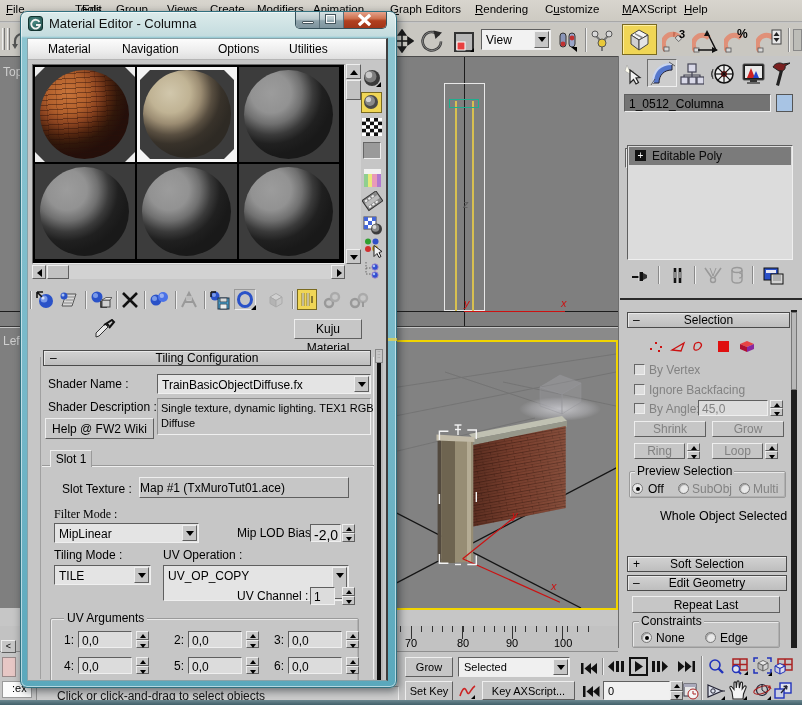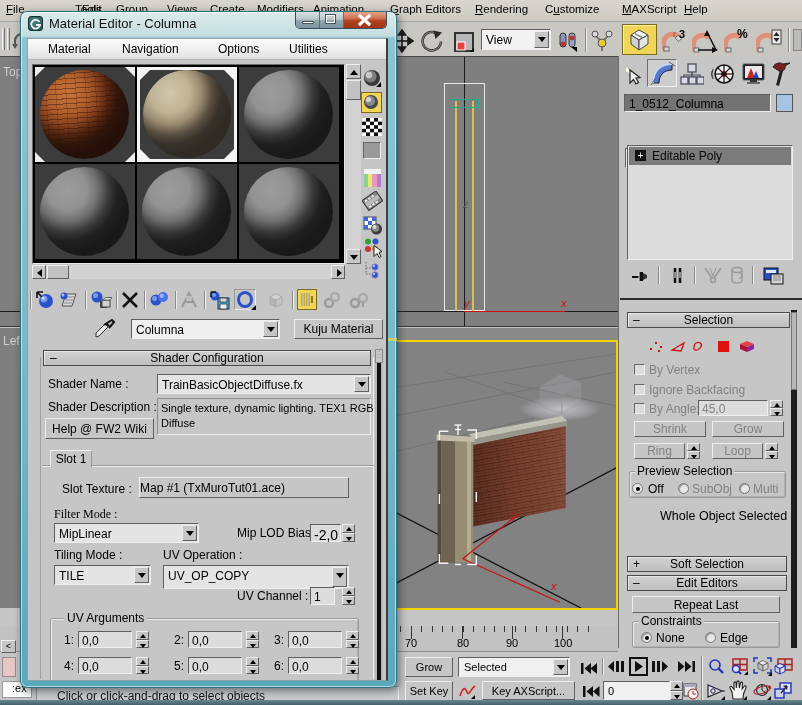--- a/index.html
+++ b/index.html
@@ -547,21 +547,21 @@
         </div>
   <span class="abs" style="left:648px;top:482px;font-size:12px;">Off</span>
   <div class="abs radio" style="left:678px;top:483px;"></div>
         <span class="abs gtx" style="left:692px;top:482px;font-size:12px;">SubObj</span>
   <div class="abs radio" style="left:739px;top:483px;"></div>
         <span class="abs gtx" style="left:753px;top:482px;font-size:12px;">Multi</span>
   <span class="abs" style="left:660px;top:509px;font-size:12.5px;">Whole Object Selected</span>
 
   <div class="abs rollhdr" style="left:627px;top:556px;width:160px;height:16px;line-height:15px;">Soft Selection</div>
   <span class="abs" style="left:633px;top:557px;font-size:12px;">+</span>
-  <div class="abs rollhdr" style="left:627px;top:575px;width:160px;height:16px;line-height:15px;">Edit Editors</div>
+  <div class="abs rollhdr" style="left:627px;top:575px;width:160px;height:16px;line-height:15px;">Edit Geometry</div>
   <span class="abs" style="left:633px;top:576px;font-size:12px;">–</span>
   <div class="abs btn" style="left:632px;top:596px;width:148px;height:17px;font-size:12px;text-align:center;line-height:16px;">Repeat Last</div>
   <div class="abs fieldset" style="left:632px;top:621px;width:148px;height:27px;"></div>
   <span class="abs" style="left:639px;top:614px;font-size:12px;background:#c6c6c6;padding:0 2px;">Constraints</span>
   <div class="abs radio" style="left:641px;top:632px;">
           <div style="position:absolute;left:2.5px;top:2.5px;width:4px;height:4px;border-radius:50%;background:#000;"></div>
         </div>
   <span class="abs" style="left:656px;top:631px;font-size:12px;">None</span>
   <div class="abs radio" style="left:705px;top:632px;"></div>
         <span class="abs" style="left:720px;top:631px;font-size:12px;">Edge</span>
@@ -795,30 +795,26 @@
     <circle cx="7" cy="13" r="4" fill="none" stroke="#999" stroke-width="2.4"></circle>
     <circle cx="15" cy="8" r="4" fill="none" stroke="#aaa" stroke-width="2.4"></circle>
     <path d="M15 12 L15 17" stroke="#999" stroke-width="2"></path>
   </svg>
  </div>
 
     <svg class="abs" style="left:66px;top:280px;" width="22" height="20" viewBox="0 0 22 20">
       <path d="M2 18 L5 17 L14 8 L11 5 L2 14 Z" fill="#e8e8e8" stroke="#333" stroke-width="1"></path>
       <path d="M12 4 L15 7 M10 6 L18 1 L20 3 L15 9" stroke="#111" stroke-width="2" fill="none"></path>
     </svg>
-    <div class="abs sunk" style="left:103px;top:280px;width:149px;height:20px;background:#efefef;">
-      <span style="position:absolute;left:4px;top:3px;font-size:12px;">Columna</span>
-          <div class="cmbarrow"></div>
-    </div>
-    <div class="abs btn" style="left:266px;top:280px;width:89px;height:20px;font-size:12px;text-align:center;line-height:19px;">Kuju Material</div>
+    <div class="abs btn" style="left:266px;top:280px;width:68px;height:20px;font-size:12px;text-align:center;line-height:19px;">Kuju Material</div>
 
     <div id="dlgparams">
 
   <div class="abs" style="left:12px;top:318px;width:334px;height:322px;border-left:1px solid #a0a0a0;border-right:1px solid #efefef;"></div>
-  <div class="abs rollhdr" style="left:15px;top:311px;width:328px;height:16px;line-height:15px;">Shader Configuration</div>
+  <div class="abs rollhdr" style="left:15px;top:311px;width:328px;height:16px;line-height:15px;">Tiling Configuration</div>
   <span class="abs" style="left:22px;top:312px;font-size:12px;">–</span>
   <span class="abs t12" style="left:20px;top:338px;">Shader Name :</span>
   <div class="abs sunk" style="left:129px;top:335px;width:214px;height:20px;background:#e4e4e4;">
     <span style="position:absolute;left:4px;top:3px;font-size:12px;">TrainBasicObjectDiffuse.fx</span>
             <div class="cmbarrow"></div>
   </div>
   <span class="abs t12" style="left:20px;top:361px;">Shader Description :</span>
   <div class="abs" style="left:129px;top:359px;width:214px;height:37px;border:1px solid #8f8f8f;border-bottom-color:#efefef;border-right-color:#efefef;">
     <span style="position:absolute;left:3px;top:2px;font-size:11px;line-height:15px;white-space:nowrap;">Single texture, dynamic lighting. TEX1 RGB<br>Diffuse</span>
   </div>
@@ -840,21 +836,21 @@
   <div class="spin abs" style="left:314px;top:485px;height:18px;">
             <div class="up"></div>
             <div class="dn"></div>
           </div>
   <span class="abs t12" style="left:26px;top:509px;">Tiling Mode :</span>
   <span class="abs t12" style="left:135px;top:509px;">UV Operation :</span>
   <div class="abs sunk" style="left:26px;top:526px;width:97px;height:20px;background:#e4e4e4;">
     <span style="position:absolute;left:4px;top:3px;font-size:12px;">TILE</span>
             <div class="cmbarrow"></div>
   </div>
-  <div class="abs sunk" style="left:135px;top:526px;width:186px;height:24px;background:#e4e4e4;">
+  <div class="abs sunk" style="left:135px;top:526px;width:186px;height:36px;background:#e4e4e4;">
     <span style="position:absolute;left:4px;top:3px;font-size:12px;">UV_OP_COPY</span>
             <div class="cmbarrow"></div>
   </div>
   <span class="abs t12" style="left:209px;top:550px;">UV Channel :</span>
   <div class="abs sunk" style="left:282px;top:548px;width:25px;height:18px;">
             <span style="position:absolute;left:3px;top:2px;font-size:12px;">1</span>
           </div>
   <div class="spin abs" style="left:314px;top:548px;height:18px;">
             <div class="up"></div>
             <div class="dn"></div>

